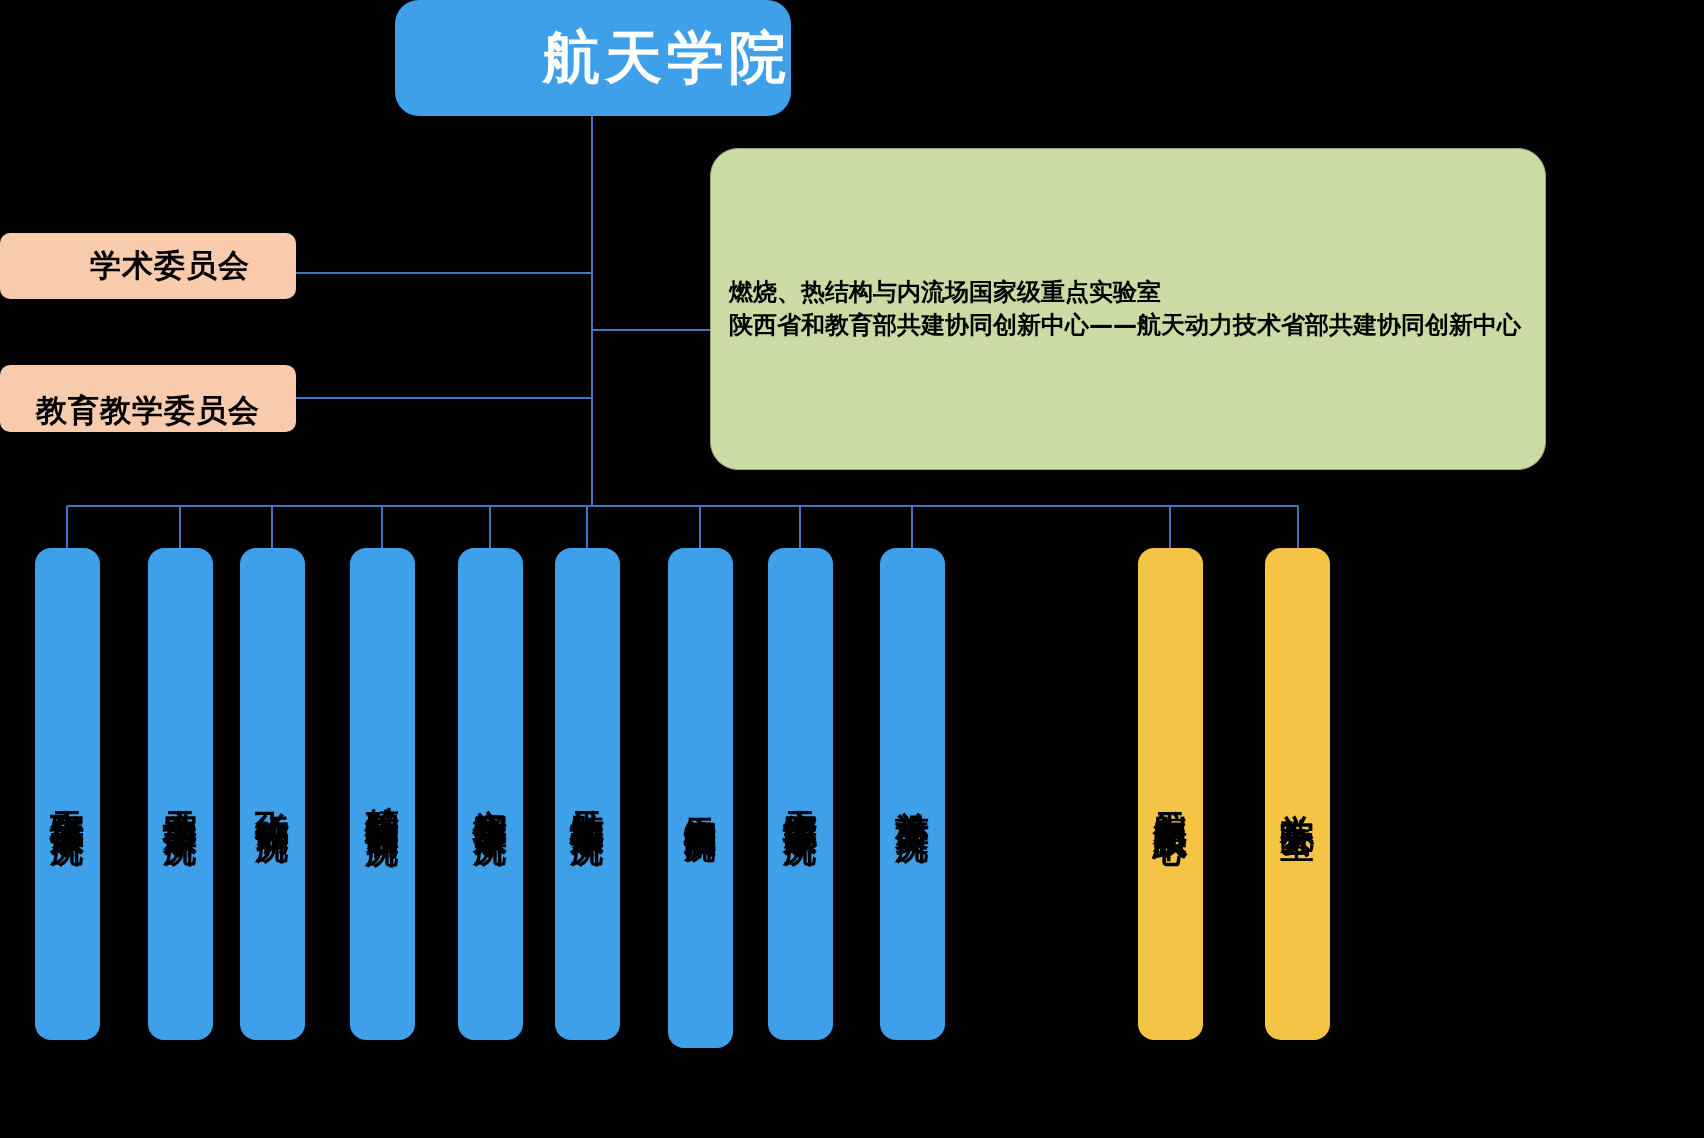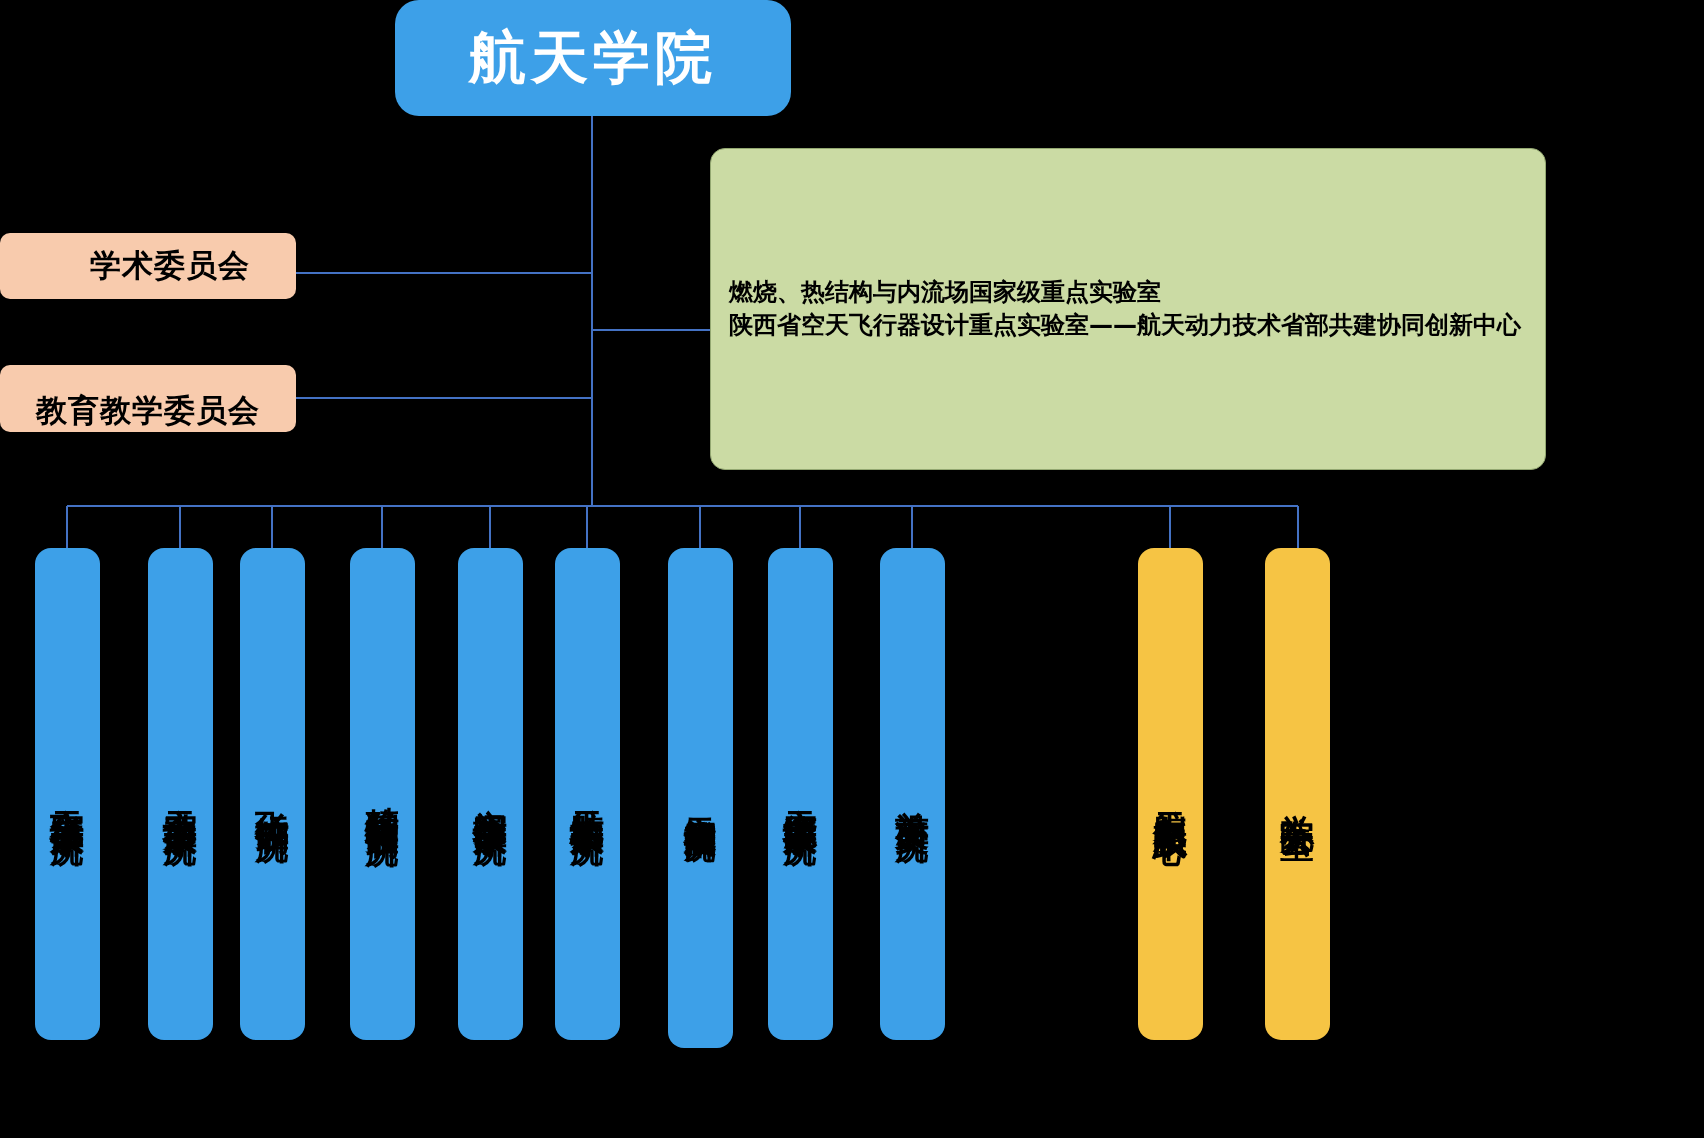--- a/index.html
+++ b/index.html
@@ -10,36 +10,36 @@
     background:var(--background,#000);
     font-family:"DejaVu Sans","Liberation Sans",sans-serif;
     overflow:hidden;
   }
   .svg-lines { position:absolute; left:0; top:0; width:1704px; height:1138px; }
   .connector { stroke:var(--line,#4472C4); stroke-width:2; fill:none; }
 
   .title-box {
     position:absolute; left:395px; top:0; width:396px; height:116px;
     background:var(--blue,#3DA0E8); border-radius:24px;
-    display:flex; align-items:center; justify-content:center;
+    display:flex; align-items:center; justify-content:flex-end;
     color:#fff; font-size:57px; font-weight:bold; letter-spacing:5px;
   }
 
   .committee {
     position:absolute; left:0; width:296px;
     background:var(--peach,#F8CBAD); border-radius:10px;
     display:flex; align-items:center; justify-content:center;
     color:#000; font-weight:bold; font-size:31px; letter-spacing:1px;
   }
   .committee.academic { top:233px; height:66px;padding-left:44px; }
   .committee.education { top:365px; height:67px;align-items:flex-end; }
 
   .labs {
     position:absolute; left:710px; top:148px; width:836px; height:322px;
-    background:var(--green,#CBDBA4); border:1px solid #93A871; border-radius:15px;
+    background:var(--green,#CBDBA4); border:1px solid #93A871; border-radius:28px;
     padding:10px 18px;
     display:flex; flex-direction:column; justify-content:center;
   }
   .lab-line {
     color:#000; font-weight:bold; font-size:24px; line-height:33px; white-space:nowrap;
   }
 
   .dept {
     position:absolute; top:548px; width:65px; height:492px; border-radius:16px;
     display:flex; align-items:center; justify-content:center;
@@ -88,21 +88,21 @@
 
   <div class="committee academic">
     <span>学术委员会</span>
   </div>
   <div class="committee education">
     <span>教育教学委员会</span>
   </div>
 
   <div class="labs">
     <div class="lab-line">燃烧、热结构与内流场国家级重点实验室</div>
-    <div class="lab-line">陕西省空天飞行器设计重点实验室——航天动力技术省部共建协同创新中心</div>
+    <div class="lab-line">陕西省和教育部共建协同创新中心——航天动力技术省部共建协同创新中心</div>
   </div>
 
   <div class="dept blue" style="left:35px">
     <span class="vtext">空天飞行技术研究所</span>
   </div>
   <div class="dept blue" style="left:148px">
     <span class="vtext">空天动力技术研究所</span>
   </div>
   <div class="dept blue" style="left:240px">
     <span class="vtext">飞行控制研究所</span>

